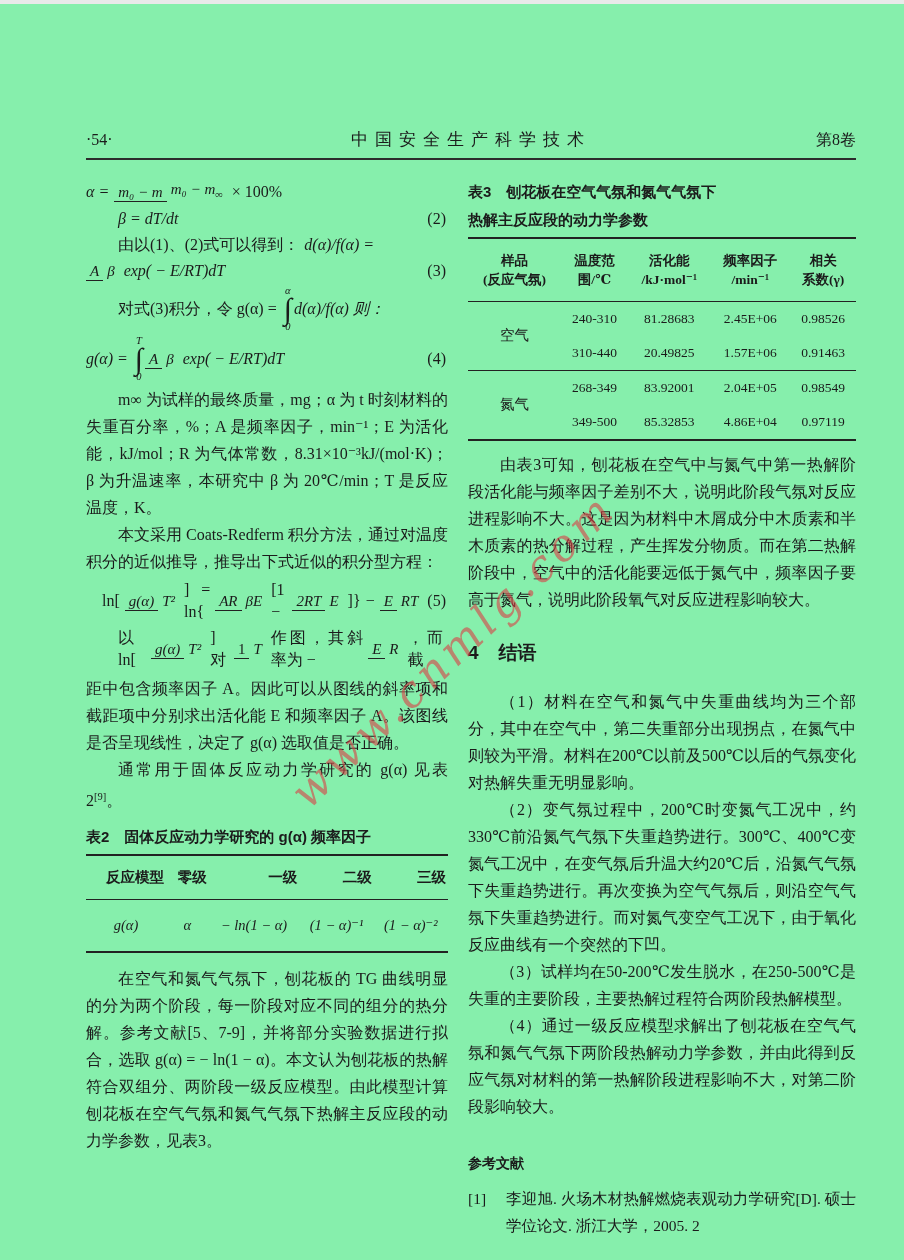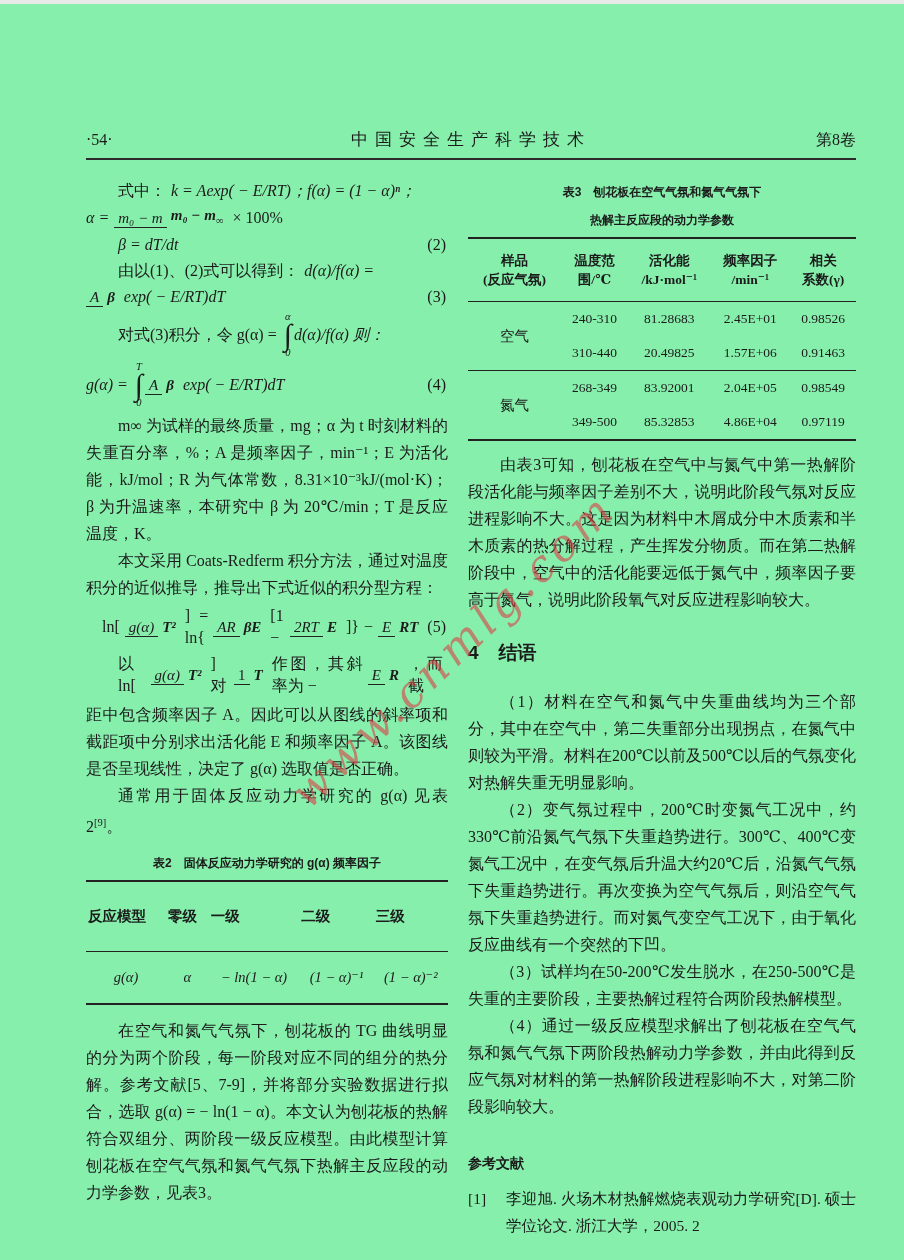--- a/index.html
+++ b/index.html
@@ -19,38 +19,38 @@
   .noindent{text-indent:0;}
   .mi{font-style:italic;}
   
   .eqline{display:flex;align-items:center;margin:4px 0;line-height:22px;}
   .eqline > *{margin-right:5px;}
   .ind2{padding-left:2em;}
   .ind1{padding-left:1em;}
   .tag{margin-left:auto;margin-right:2px;}
   .frac{display:inline-flex;flex-direction:row;align-items:center;vertical-align:middle;font-size:15px;line-height:18px;}
   .frac .num{display:block;border-bottom:1px solid #222;padding:0 4px;}
-  .frac .den{display:block;padding:0 4px;font-weight:bold;}
+  .frac .den{display:block;padding:0 4px;}
   .bigint{display:inline-flex;flex-direction:column;align-items:center;line-height:1;margin:0 2px;}
   .isym{font-size:30px;line-height:26px;}
   .ilim{font-size:10.5px;font-style:italic;line-height:10px;}
   sub,sup{font-size:10.5px;}
   
   .tcap{font-family:"Liberation Sans","DejaVu Sans",sans-serif;font-weight:bold;
-        font-size:12px;text-align:center;text-indent:0;line-height:26px;margin:10px 0 2px;}
+        font-size:15px;text-indent:0;line-height:26px;margin:10px 0 2px;}
   .tcap2{margin:0 0 4px;}
   table{width:100%;border-collapse:collapse;}
   .t2{border-top:2px solid #222;border-bottom:2px solid #222;font-size:14.5px;margin:4px 0 12px;}
-  .t2 th{border-bottom:1.5px solid #222;padding:21px 2px;text-align:left;
+  .t2 th{border-bottom:1.5px solid #222;padding:8px 2px;text-align:right;
          font-family:"Liberation Sans","DejaVu Sans",sans-serif;font-size:14.5px;}
   .t2 td{padding:12px 2px;text-align:center;}
   .t3{border-top:2px solid #222;border-bottom:2px solid #222;font-size:13.5px;margin:4px 0 10px;}
   .t3 th{border-bottom:1.5px solid #222;padding:12px 1px;text-align:center;font-weight:bold;font-size:13.5px;line-height:19px;}
   .t3 td{padding:8px 1px;text-align:center;line-height:18px;}
-  .t3 .sample{vertical-align:middle;font-size:14.5px;}
+  .t3 .sample{vertical-align:middle;font-size:14.5px;font-family:Liberation Mono, monospace;}
   .t3 tr.grp-start td{border-top:1.5px solid #222;}
   
   .sec-head{font-family:"Liberation Sans","DejaVu Sans",sans-serif;font-weight:bold;
             font-size:19px;margin:26px 0 22px;display:flex;gap:20px;text-indent:0;}
   .refs-head{font-family:"Liberation Sans","DejaVu Sans",sans-serif;font-weight:bold;
              font-size:14px;margin:30px 0 8px;text-indent:0;}
   .ref-item{display:flex;font-size:15.5px;line-height:27px;text-indent:0;}
   .ref-label{width:38px;flex:none;}
   .ref-text{flex:1;}
   
@@ -68,24 +68,20 @@
     <span class="hdr-left">·54·</span>
     <span class="hdr-center">中国安全生产科学技术</span>
     <span class="hdr-right">第8卷</span>
   </div>
   <div class="hdr-rule"></div>
 
   <div class="watermark">www.cnmlg.com</div>
 
   <div class="col-left">
 
-    <div class="eqline ind2">
-      <span>式中：</span>
-      <span class="mi">k = Aexp( − E/RT)；f(α) = (1 − α)ⁿ；</span>
-    </div>
 
     <div class="eqline">
       <span class="mi">α =</span>
       <span class="frac">
         <span class="num mi">m₀ − m</span>
         <span class="den mi"><span>m₀ − m</span><sub>∞</sub></span>
       </span>
       <span>× 100%</span>
     </div>
 
@@ -237,21 +233,21 @@
               <div>相关</div>
               <div>系数(γ)</div>
             </th>
         </tr>
       </thead>
       <tbody>
         <tr>
           <td class="sample" rowspan="2">空气</td>
           <td>240-310</td>
           <td>81.28683</td>
-          <td>2.45E+01</td>
+          <td>2.45E+06</td>
           <td>0.98526</td>
         </tr>
         <tr>
           <td>310-440</td>
           <td>20.49825</td>
           <td>1.57E+06</td>
           <td>0.91463</td>
         </tr>
         <tr class="grp-start">
           <td class="sample" rowspan="2">氮气</td>

